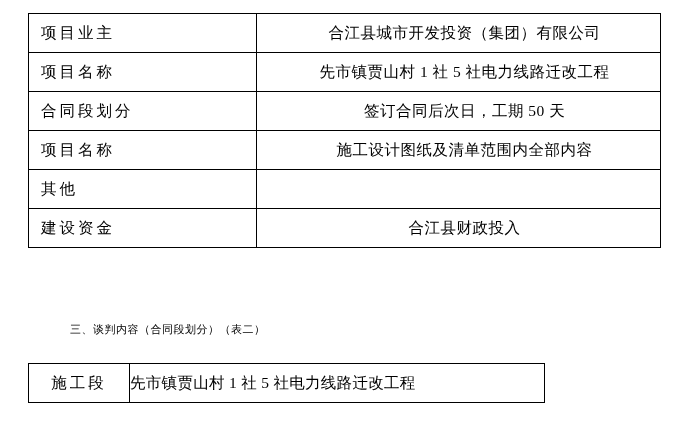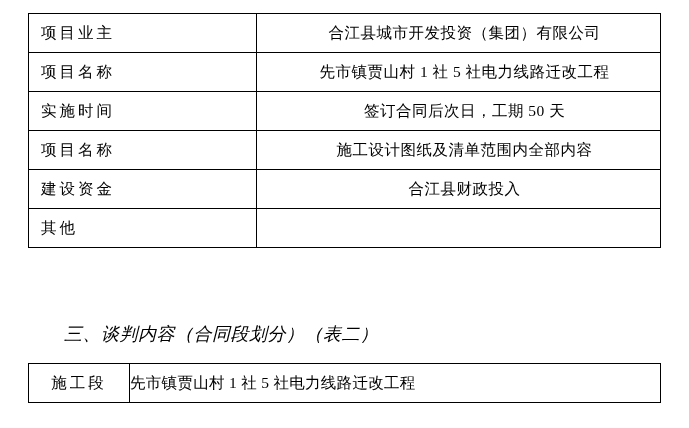--- a/index.html
+++ b/index.html
@@ -47,33 +47,32 @@
   td.value-cell {
     padding-left: 10px;
     letter-spacing: 0.5px;
     text-align: center;
   }
   .label-inner {
     display: inline-block;
   }
   .section-heading {
     position: absolute;
-    left: 22px;
+    left: 28px;
     top: 322px;
     width: 633px;
-    font-size: 18px;
+    font-size: 11px;
     text-indent: 42px;
     letter-spacing: 0.5px;
-    font-style: italic;
   }
   table.seg-table {
     position: absolute;
     left: 28px;
     top: 363px;
-    width: 633px;
+    width: 517px;
     border-collapse: collapse;
     table-layout: fixed;
   }
   table.seg-table td {
     border: 1px solid #000000;
     height: 38px;
     padding: 0;
     vertical-align: middle;
     font-size: 15.5px;
   }
@@ -97,34 +96,34 @@
     <tbody>
       <tr>
         <td class="label-cell"><span class="label-inner">项目业主</span></td>
         <td class="value-cell">合江县城市开发投资（集团）有限公司</td>
       </tr>
       <tr>
         <td class="label-cell"><span class="label-inner">项目名称</span></td>
         <td class="value-cell">先市镇贾山村 1 社 5 社电力线路迁改工程</td>
       </tr>
       <tr>
-        <td class="label-cell"><span class="label-inner">实施时间</span></td>
+        <td class="label-cell"><span class="label-inner">合同段划分</span></td>
         <td class="value-cell">签订合同后次日，工期 50 天</td>
       </tr>
       <tr>
         <td class="label-cell"><span class="label-inner">项目名称</span></td>
         <td class="value-cell">施工设计图纸及清单范围内全部内容</td>
       </tr>
       <tr>
+        <td class="label-cell"><span class="label-inner">其他</span></td>
+        <td class="value-cell"></td>
+      </tr>
+      <tr>
         <td class="label-cell"><span class="label-inner">建设资金</span></td>
         <td class="value-cell">合江县财政投入</td>
-      </tr>
-      <tr>
-        <td class="label-cell"><span class="label-inner">其他</span></td>
-        <td class="value-cell"></td>
       </tr>
     </tbody>
   </table>
 
   <div class="section-heading">三、谈判内容（合同段划分）（表二）</div>
 
   <table class="seg-table">
     <tbody>
       <tr>
         <td class="seg-label">施工段</td>

